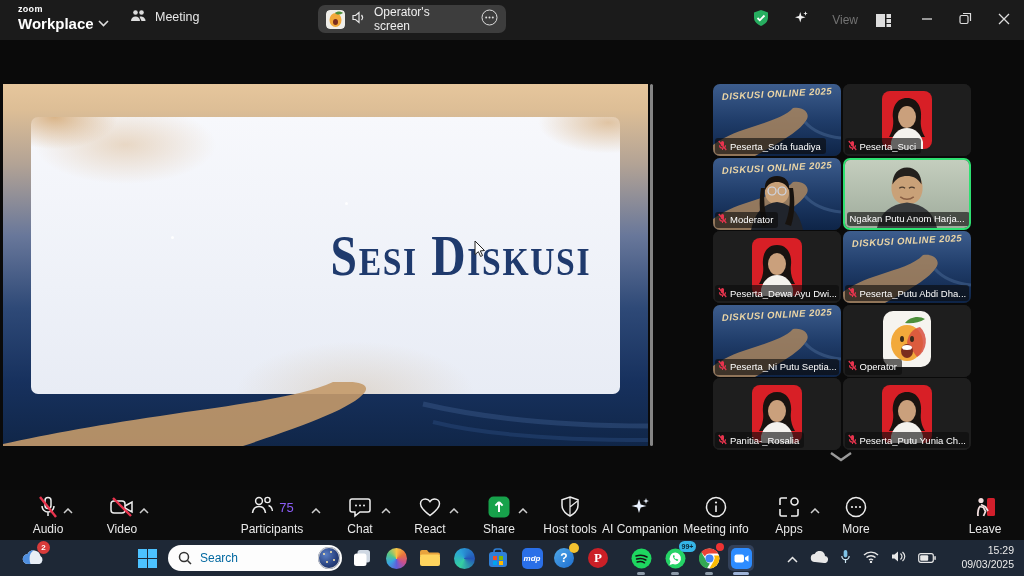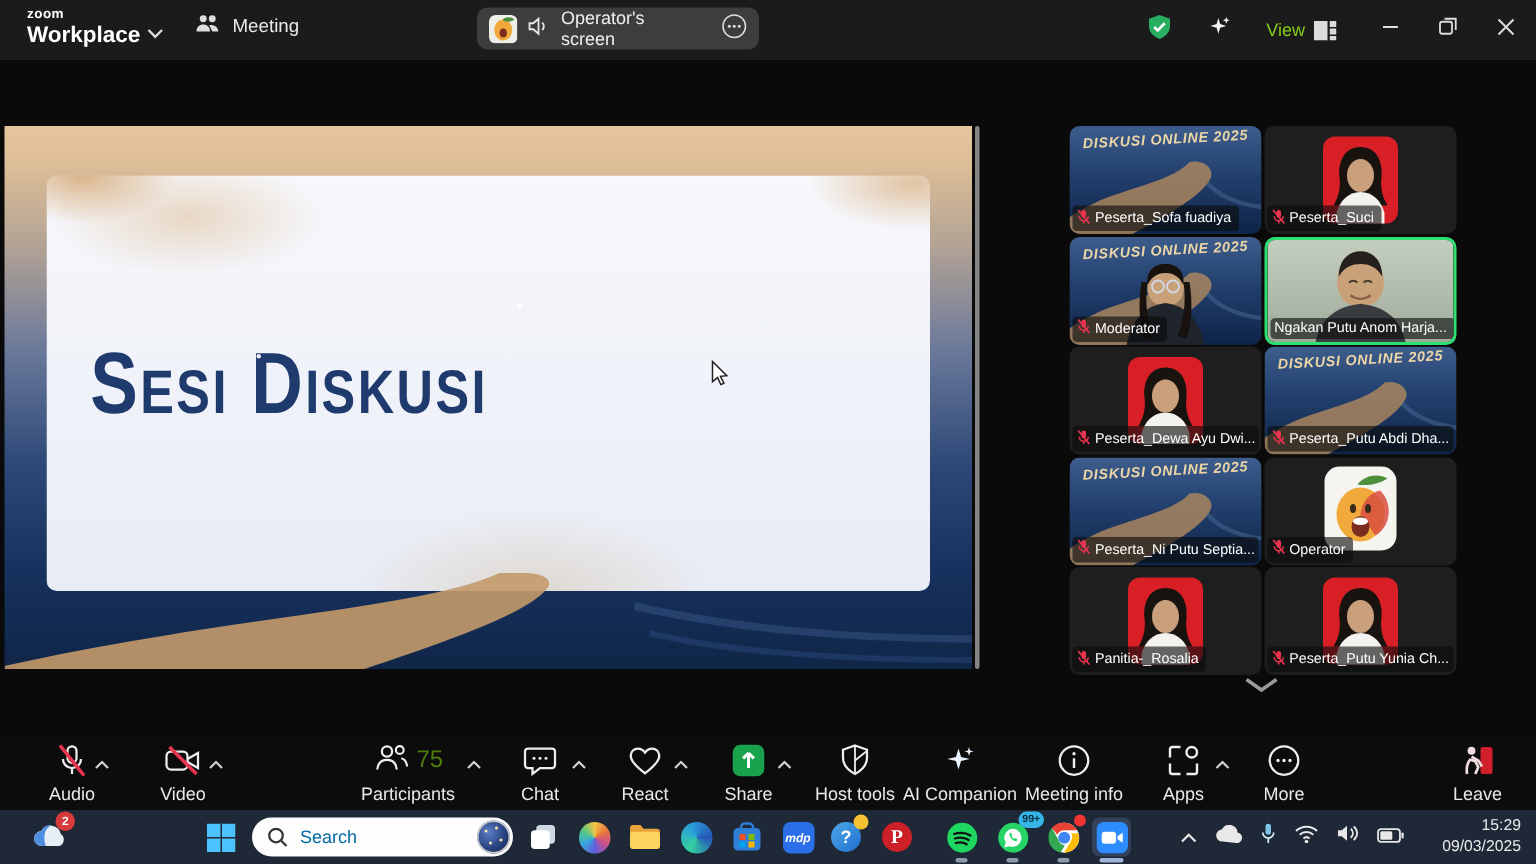--- a/index.html
+++ b/index.html
@@ -12,37 +12,37 @@
   .logo { position:absolute; left:18px; top:5px; color:#fff; line-height:1; }
   .logo .l1 { font-size:9px; font-weight:bold; letter-spacing:.3px; }
   .logo .l2 { font-size:15px; font-weight:bold; margin-top:2px; }
   .tb-chevron { position:absolute; left:98px; top:13px; }
   .meeting-tab { position:absolute; left:130px; top:8px; display:flex; align-items:center; gap:8px; color:#e8e8e8; font-size:12.5px; }
   .share-pill { position:absolute; left:318px; top:5px; width:188px; height:28px; background:#3d3d3d; border-radius:7px;
                 display:flex; align-items:center; gap:7px; padding:0 8px; color:#efefef; font-size:12px; }
   .share-pill .mini-avatar { width:19px; height:19px; border-radius:4px; overflow:hidden; flex:0 0 auto; }
   .share-pill .spacer { flex:1; }
   .tb-right { position:absolute; right:0; top:0; height:40px; display:flex; align-items:center; gap:22px; padding-right:14px; color:#e8e8e8; }
-  .view-btn { display:flex; align-items:center; gap:6px; font-size:12px; color:#84cc16; }
+  .view-btn { display:flex; align-items:center; gap:18px; font-size:12px; color:#737373; }
   .winctl { display:flex; align-items:center; gap:26px; margin-left:8px; }
 
   
   .main { position:absolute; left:0; top:40px; width:1024px; height:450px; background:#0a0a0a; }
 
   
   .slide { position:absolute; left:3px; top:44px; width:645px; height:362px; overflow:hidden;
            background:linear-gradient(180deg,#e6c69c 0%,#ddbe96 7%,#b3a395 22%,#68779a 42%,#2e4977 62%,#17315e 82%,#102648 100%); }
   .slide-card { position:absolute; left:28px; top:33px; right:28px; bottom:52px; border-radius:7px;
            background:
              radial-gradient(90px 46px at 4% 0%, rgba(212,168,115,.85), transparent 70%),
              radial-gradient(130px 56px at 16% 10%, rgba(212,168,115,.40), transparent 70%),
              radial-gradient(100px 44px at 98% 2%, rgba(212,168,115,.65), transparent 70%),
              radial-gradient(160px 70px at 55% 100%, rgba(205,178,140,.35), transparent 75%),
              linear-gradient(180deg,#f7f8fc 0%,#eef1f8 60%,#e8ecf5 100%);
-           display:flex; align-items:center; justify-content:flex-start; }
+           display:flex; align-items:center; justify-content:flex-end;font-family:Liberation Serif, serif; }
   .slide-title { color:#1f3a6d; font-weight:800; font-size:58px; font-variant:small-caps;
                  letter-spacing:2px; transform:scaleX(.82); white-space:nowrap; }
   .slide-river { position:absolute; left:0; bottom:0; width:100%; height:64px; }
   .sparkle { position:absolute; width:3px; height:3px; border-radius:50%; background:#fff; opacity:.9; }
   .share-scrollbar { position:absolute; left:650px; top:44px; width:3px; height:362px; background:#9b9b9b; border-radius:2px; opacity:.85; }
   .cursor { position:absolute; left:474px; top:200px; }
   .window-edge { position:absolute; left:20px; top:496px; width:990px; height:3px; background:#9fb0c0; opacity:.8; }
 
   
   .video-grid { position:absolute; left:713px; top:44px; display:grid; grid-template-columns:128px 128px; gap:1.5px; }
@@ -54,21 +54,21 @@
   .name-pill { position:absolute; left:2px; bottom:2px; max-width:124px; display:flex; align-items:center; gap:3px;
                background:rgba(12,12,12,.62); border-radius:3px; padding:1.5px 5px 1.5px 3px;
                color:#fff; font-size:9.5px; white-space:nowrap; overflow:hidden;text-align:right; }
   .grid-more { position:absolute; left:822px; top:408px; width:38px; height:16px; display:flex; align-items:center; justify-content:center; }
 
   
   .toolbar { position:absolute; left:0; top:490px; width:1024px; height:50px; background:#0c0c0c; }
   .tb { position:absolute; top:5px; width:76px; display:flex; flex-direction:column; align-items:center; color:#e9e9e9; }
   .tb .ic { height:24px; display:flex; align-items:center; gap:5px; }
   .tb .lb { font-size:12px; margin-top:3px; white-space:nowrap; }
-  .tb .cnt { font-size:16px; color:#4d7c0f; }
+  .tb .cnt { font-size:13px; color:#8b5cf6; }
   .tb-ch { position:absolute; top:10px; color:#cfcfcf; }
 
   
   .taskbar { position:absolute; left:0; top:540px; width:1024px; height:36px; background:#1e2836; }
   .tk { position:absolute; top:5px; width:26px; height:26px; display:flex; align-items:center; justify-content:center; border-radius:5px; }
   .tk.running::after { content:""; position:absolute; left:9px; bottom:-4px; width:8px; height:3px; border-radius:2px; background:#8d9aa8; }
   .tk.active-app { background:#33415a; }
   .tk.active-app::after { content:""; position:absolute; left:5px; bottom:-4px; width:16px; height:3px; border-radius:2px; background:#9fb4d8; }
   .badge { position:absolute; border-radius:8px; font-weight:bold; display:flex; align-items:center; justify-content:center; }
   .search-pill { position:absolute; left:168px; top:5px; width:174px; height:26px; background:#fdfdfd; border-radius:13px;

